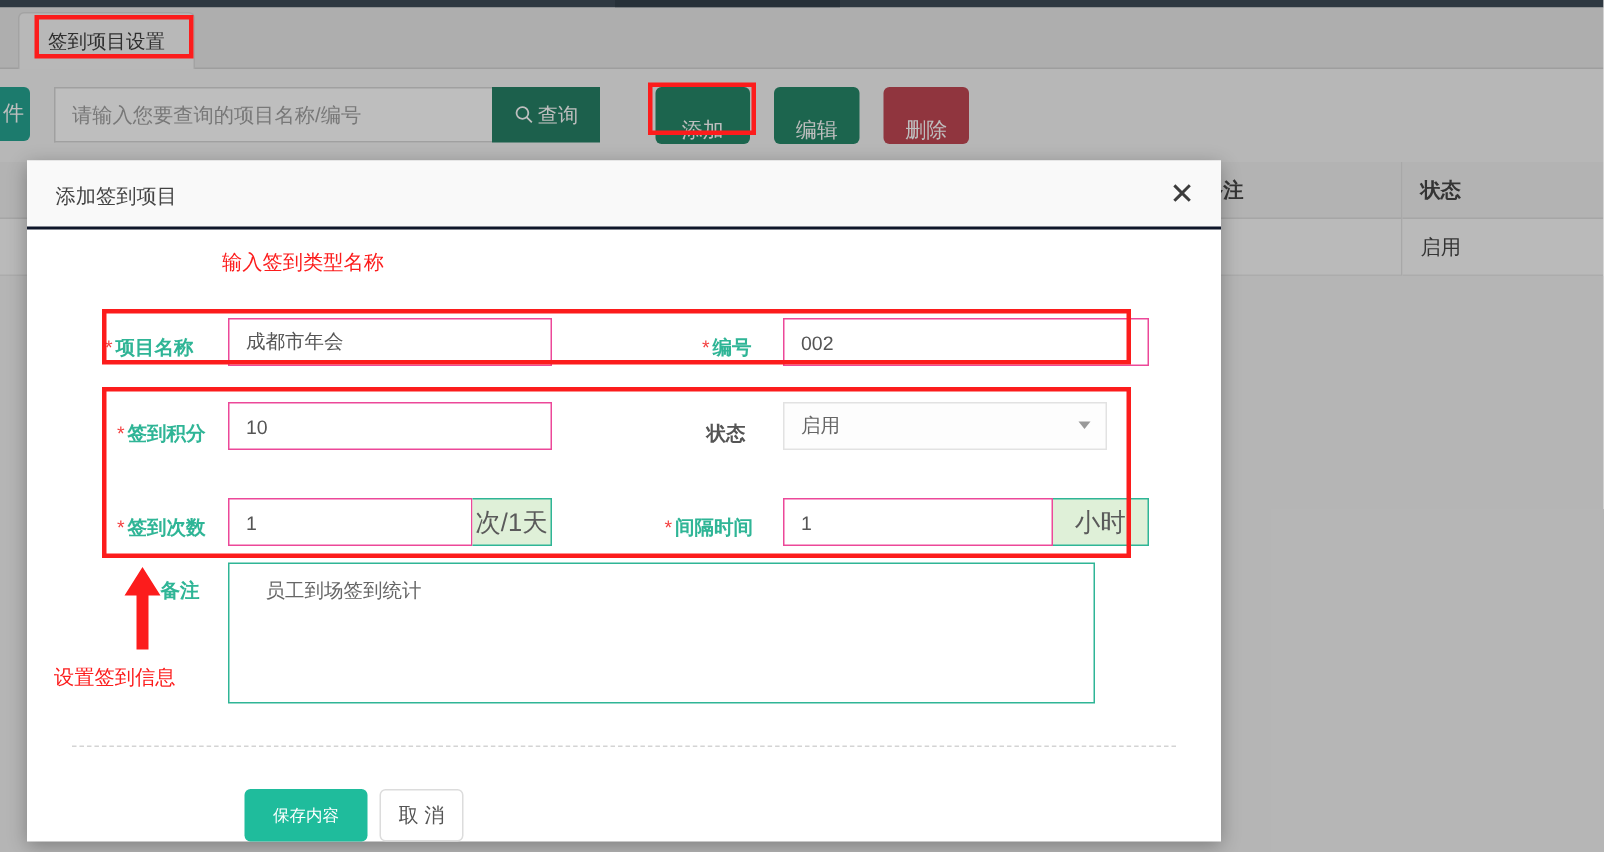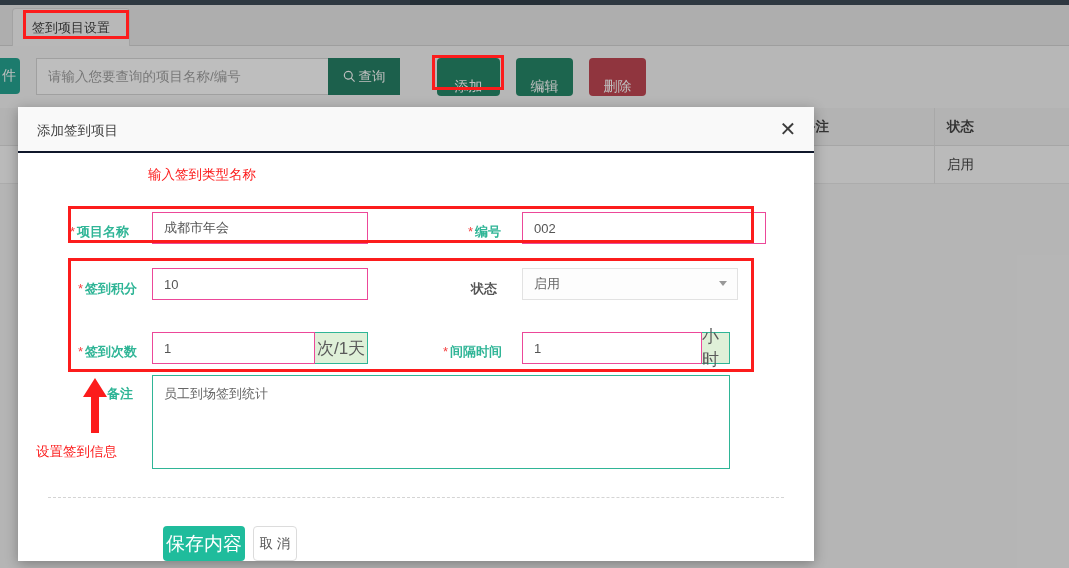--- a/index.html
+++ b/index.html
@@ -178,21 +178,21 @@
   .addon {
     position: absolute; height: 32px;
     background: #dff0d8; border: 1px solid #2fb596; border-left: none;
     font-size: 17px; color: #5a5a5a;
     display: flex; align-items: center; justify-content: center;
   }
   .ta {
     position: absolute;
     border: 1px solid #2fb596; background: #fff;
     font-size: 13px; color: #666;
-    padding: 8px 11px; outline: none; resize: none;
+    padding: 8px 24px; outline: none; resize: none;
     font-family: inherit; line-height: 1.5;
   }
 
   
   .anno-box {
     position: absolute; border: 3px solid #fc1c1c;
     pointer-events: none;
   }
   .anno-text {
     position: absolute; color: #fc1c1c; font-size: 13.5px;
@@ -202,25 +202,25 @@
 
   .modal-foot { position: relative; height: 64px; }
   .dash {
     position: absolute; left: 30px; top: 0; width: 736px; height: 0;
     border-top: 1px dashed #d4d4d4;
   }
   .btn-save {
     position: absolute; left: 145px; top: 29px;
     width: 82px; height: 35px;
     background: #1fbc9c; color: #fff; border: none; border-radius: 4px;
-    font-size: 19px; cursor: pointer; font-family: inherit;
+    font-size: 11px; cursor: pointer; font-family: inherit;
   }
   .btn-cancel {
     position: absolute; left: 235px; top: 29px;
-    width: 44px; height: 35px;
+    width: 56px; height: 35px;
     background: #fff; color: #555;
     border: 1px solid #dcdcdc; border-radius: 4px;
     font-size: 13.5px; cursor: pointer; font-family: inherit;
   }
 </style>
 </head>
 <body>
 
 <div id="page-root">
 
@@ -321,21 +321,21 @@
     <div class="lab" style="left:60px; top:190px;">
       <span class="star">*</span><span>签到次数</span>
     </div>
     <input class="fld" style="left: 134px; top: 179px; width: 163px;" value="1">
     <div class="addon" style="left:297px; top:179px; width:53px;">次/1天</div>
 
     <div class="lab" style="left:425px; top:190px;">
       <span class="star">*</span><span>间隔时间</span>
     </div>
     <input class="fld" style="left: 504px; top: 179px; width: 180px;" value="1">
-    <div class="addon" style="left:684px; top:179px; width:28px;">小时</div>
+    <div class="addon" style="left:684px; top:179px; width:64px;">小时</div>
 
     <div class="lab" style="left:89px; top:232px;">
       <span>备注</span>
     </div>
     <textarea class="ta" style="left: 134px; top: 222px; width: 578px; height: 94px;">员工到场签到统计</textarea>
 
     <div class="anno-text" style="left:130px; top:13px;">输入签到类型名称</div>
     <div class="anno-text" style="left:18px; top:290px;">设置签到信息</div>
 
     <svg class="anno-arrow" style="left:62px; top:222px;" width="30" height="60" viewBox="0 0 30 60">

